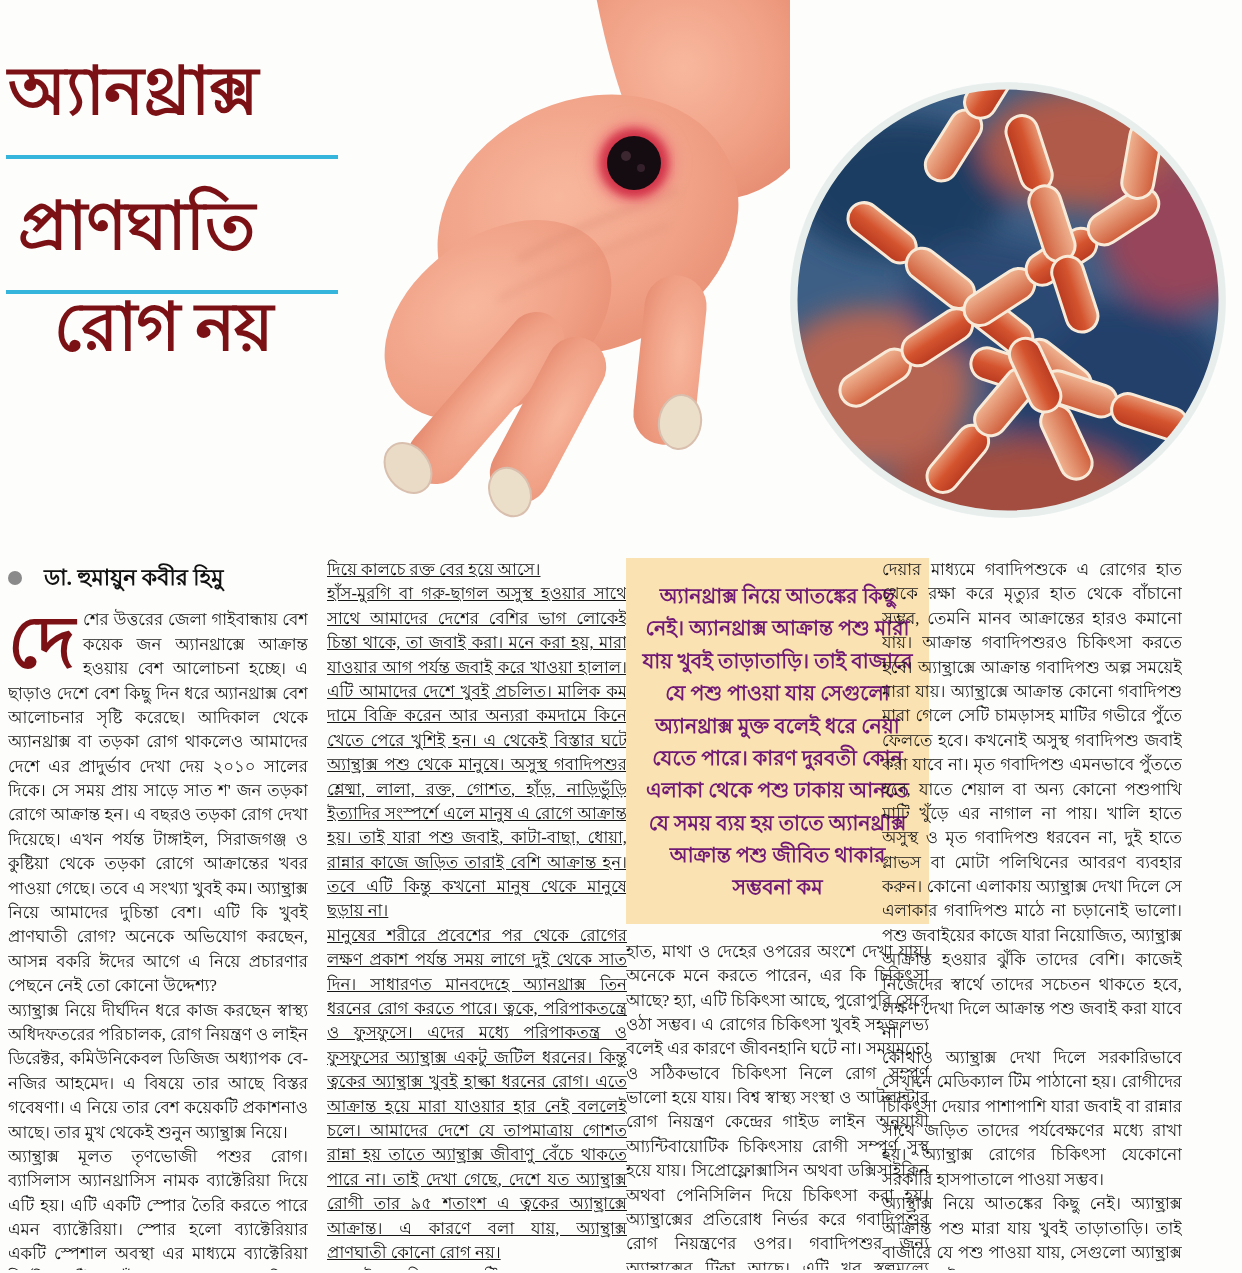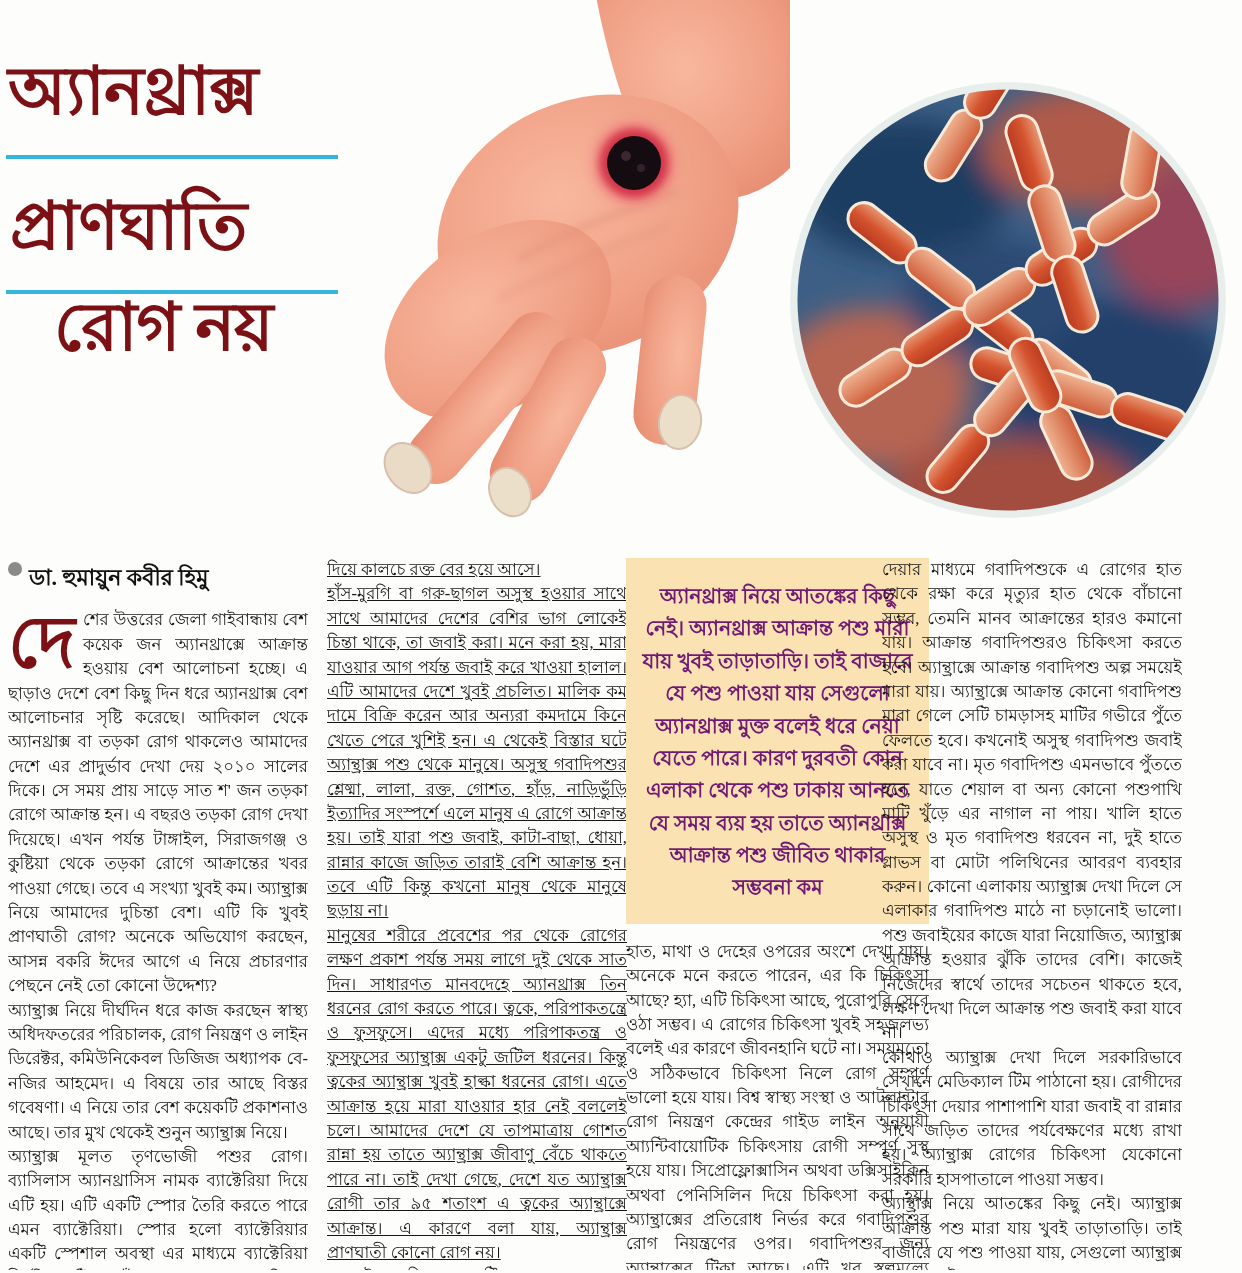--- a/index.html
+++ b/index.html
@@ -10,42 +10,42 @@
     background:#fdfdfc; overflow:hidden; margin:0 auto;
   }
 
   
   #headline { position:absolute; left:6px; top:34px; width:338px; }
   .head-line {
     color:#7c1115; font-size:67px; font-weight:bold; line-height:1.0;
     letter-spacing:-1px; white-space:nowrap;
   }
   .head-line.l1 { margin-left:2px; margin-top:24px; }
-  .head-line.l2 { margin-left:4px; margin-top:34px; }
+  .head-line.l2 { margin-left:12px; margin-top:34px; }
   .head-line.l3 { margin-left:48px; }
   .head-rule { height:4px; background:#36b5dc; margin-top:30px; width:332px; }
 
   
   #hand-photo { position:absolute; left:338px; top:0; width:452px; height:548px; }
   #bacteria-photo { position:absolute; left:782px; top:58px; width:452px; height:484px; }
 
   
   .col {
     position:absolute; top:558px; height:712px; overflow:hidden;
     font-size:16.6px; line-height:1.47; color:#161616;
     text-align:justify;
   }
   #col1 { left:8px;   width:300px; }
   #col2 { left:327px; width:300px;text-decoration:underline; }
   #col3 { left:626px; width:303px; }
   #col4 { left:882px; width:300px; }
 
   .flow { white-space:pre-line; }
 
-  #byline { display:flex; gap:7px; margin-bottom:14px; margin-top:4px; }
+  #byline { display:flex; align-items:center; gap:22px; margin-bottom:14px; margin-top:4px; }
   #byline-bullet { width:14px; height:14px; border-radius:50%; background:#8a8a8a; flex:0 0 auto; }
   #byline-text { font-weight:bold; font-size:22px; color:#111; white-space:nowrap; }
 
   #dropcap {
     float:left; color:#7c1115; font-size:72px; line-height:0.82;
     font-weight:bold; padding:6px 8px 0 0;
   }
 
   #highlight-box {
     background:#fbe2b2; padding:22px 14px 20px 14px; margin-bottom:16px;

